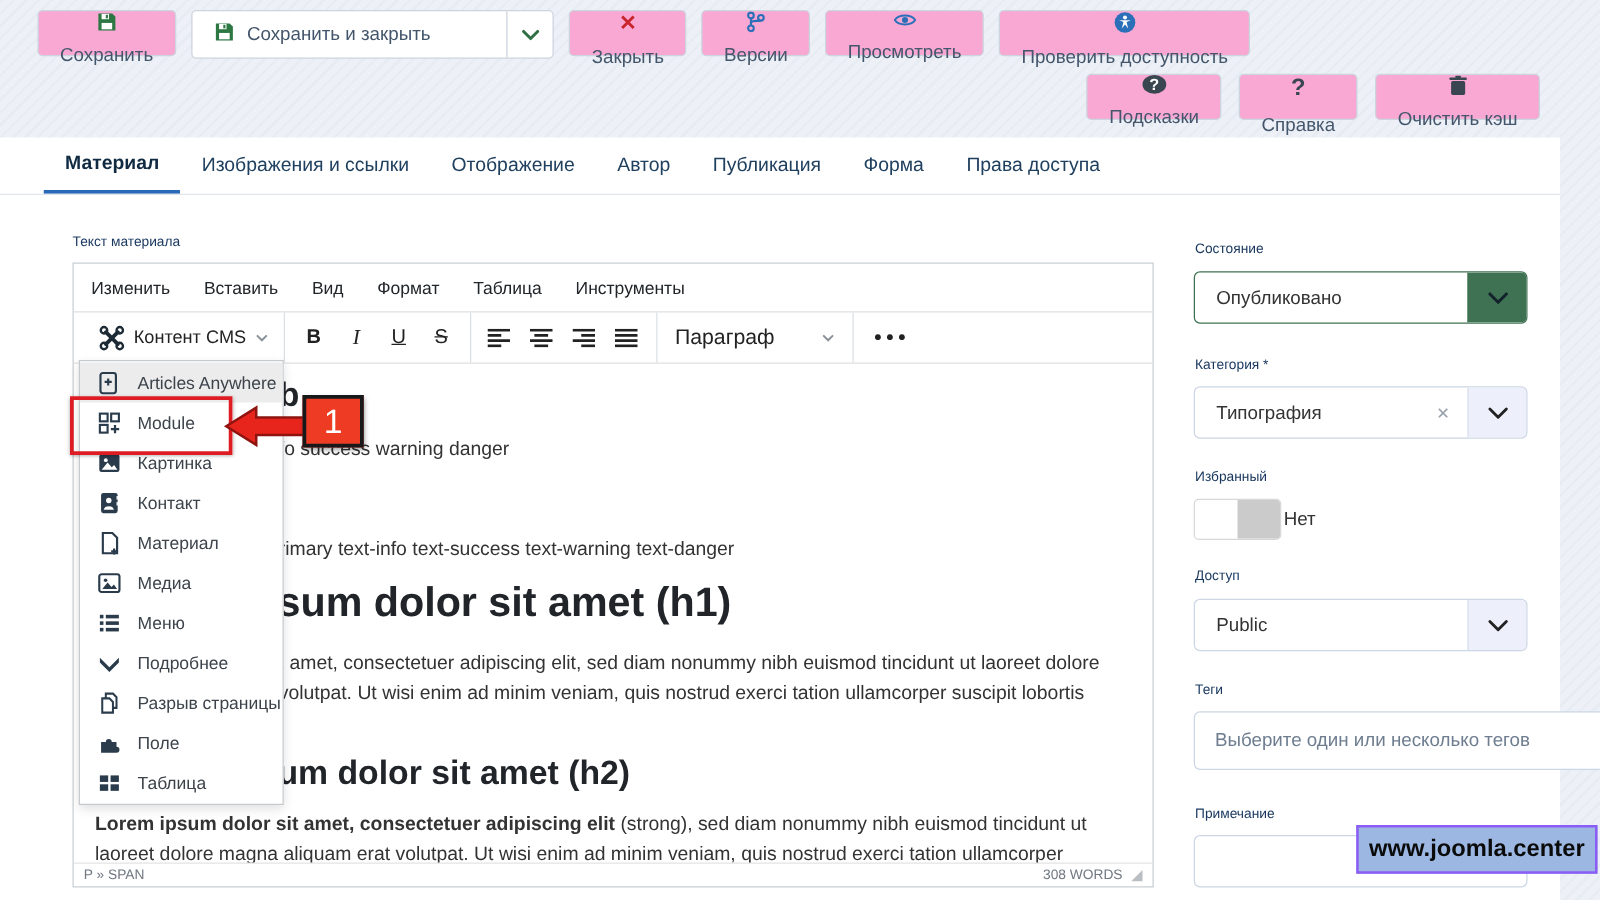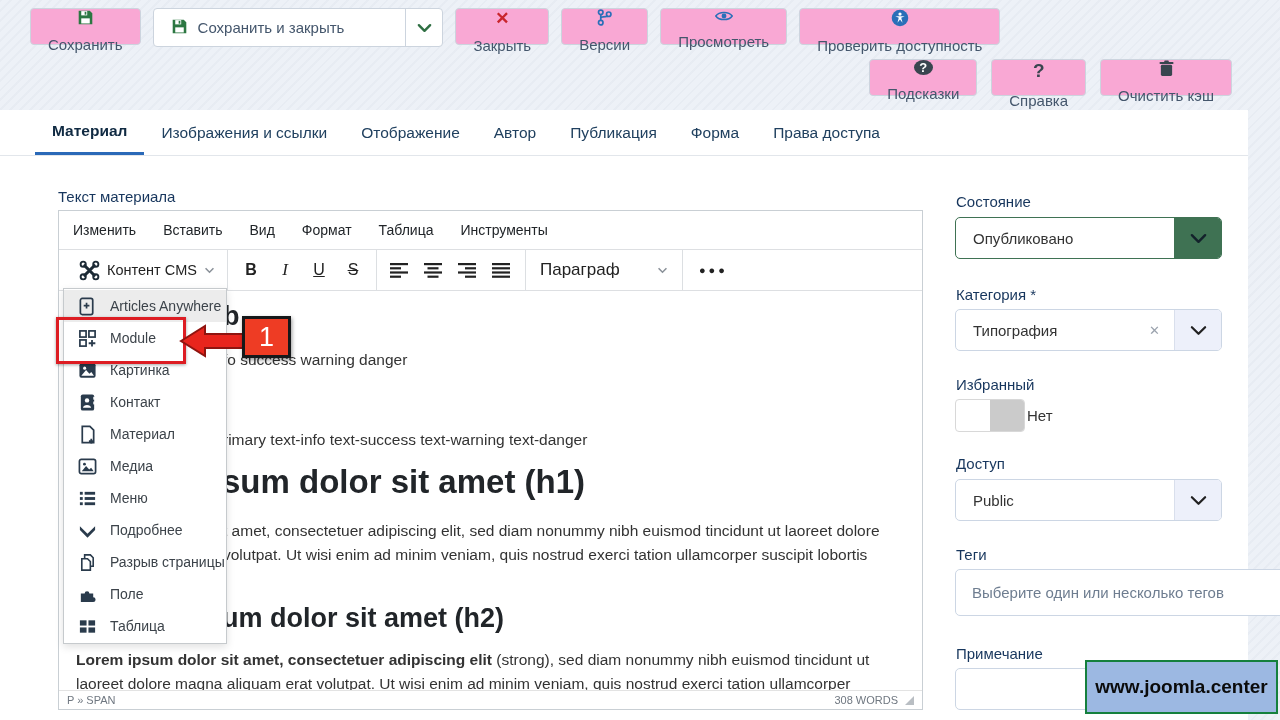--- a/index.html
+++ b/index.html
@@ -21,21 +21,21 @@
   .qcircle{width:19px;height:19px;border-radius:50%;background:#39454f;color:#fff;font-size:13px;font-weight:bold;
            display:inline-flex;align-items:center;justify-content:center;}
   .qmark{color:#39454f;font-size:19px;font-weight:bold;}
   .xmark{color:#c9252d;font-size:17px;font-weight:bold;}
   
   .card{position:absolute;left:0;top:110px;width:1248px;height:610px;background:#fff;z-index:1;}
   .tabs{position:absolute;left:35px;top:0;height:45px;display:flex;}
   .tab{display:flex;align-items:center;padding:0 17px;font-size:15.5px;color:#20405f;cursor:pointer;}
   .tab.active{font-weight:bold;color:#102a42;border-bottom:3px solid #2a69b8;}
   .tabs-underline{position:absolute;left:0;top:45px;width:1248px;border-bottom:1px solid #e2e6eb;}
-  .field-label{font-size:15px;color:#17365d;}
+  .field-label{font-size:11px;color:#17365d;}
   
   .editor-label{position:absolute;left:58px;top:78px;}
   .editor{position:absolute;left:58px;top:100px;width:865px;height:500px;border:1px solid #c9cfd4;background:#fff;box-sizing:border-box;display:flex;flex-direction:column;}
   .menubar{height:38px;display:flex;align-items:center;gap:27px;padding:0 14px;font-size:14px;color:#212529;border-bottom:1px solid #dddfe2;flex:none;}
   .menubar span{cursor:pointer;}
   .tmce-toolbar{height:40px;display:flex;align-items:center;padding:0 8px;border-bottom:1px solid #dddfe2;flex:none;color:#222;}
   .tgroup{display:flex;align-items:center;height:40px;padding:0 8px;border-right:1px solid #dcdfe2;gap:4px;}
   .tgroup:last-child{border-right:none;}
   .tbtn{display:inline-flex;align-items:center;justify-content:center;min-width:30px;height:30px;border-radius:3px;cursor:pointer;font-size:16px;color:#222;}
   .tbtn.bold{font-weight:bold;}
@@ -70,21 +70,21 @@
   .sel .val{flex:1;display:flex;align-items:center;padding-left:17px;font-size:15px;color:#333;gap:8px;}
   .sel .clear-x{margin-left:auto;padding-right:14px;color:#9aa2ad;font-size:13px;}
   .sel .caret-seg{width:46px;display:flex;align-items:center;justify-content:center;border-left:1px solid #d9dfec;background:#edf0fa;}
   .sel.green{border-color:#3f7253;}
   .sel.green .caret-seg{background:#3f7253;border-left-color:#3f7253;}
   .toggle{position:absolute;width:70px;height:33px;border:1px solid #d8d8d8;border-radius:4px;background:#fff;box-sizing:border-box;overflow:hidden;cursor:pointer;}
   .toggle .knob{position:absolute;right:0;top:0;width:50%;height:100%;background:#cbcbcb;}
   .txtinput{position:absolute;height:47px;background:#fff;border:1px solid #ccd6e4;border-radius:5px;box-sizing:border-box;
             font-family:"Liberation Sans",sans-serif;font-size:15px;color:#333;padding:0 16px;outline:none;}
   .txtinput::placeholder{color:#6e7d90;opacity:1;}
-  .watermark{position:absolute;left:1085px;top:660px;width:193px;height:54px;background:#9cb8e2;border:2px solid #15803d;
+  .watermark{position:absolute;left:1085px;top:660px;width:193px;height:39px;background:#9cb8e2;border:2px solid #8b5cf6;
              box-sizing:border-box;display:flex;align-items:center;justify-content:center;
              font-size:19px;font-weight:bold;color:#0b0b0b;z-index:12;}
 </style>
 </head>
 <body>
 
 <div class="topbar-row1">
   <button class="btn">
     <span class="bicon">
       <svg width="17" height="17" viewBox="0 0 20 20">

